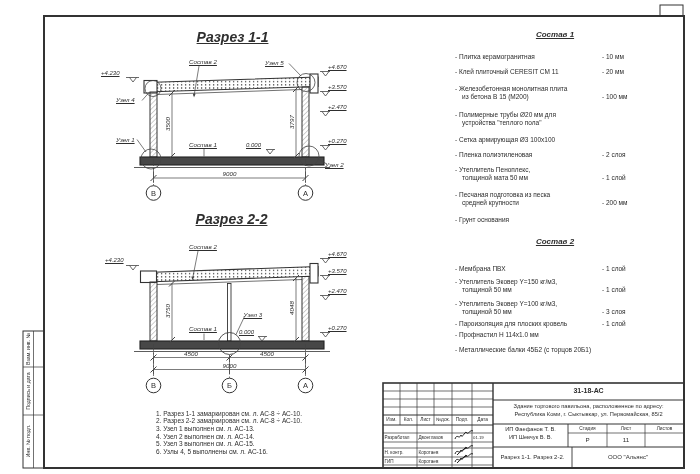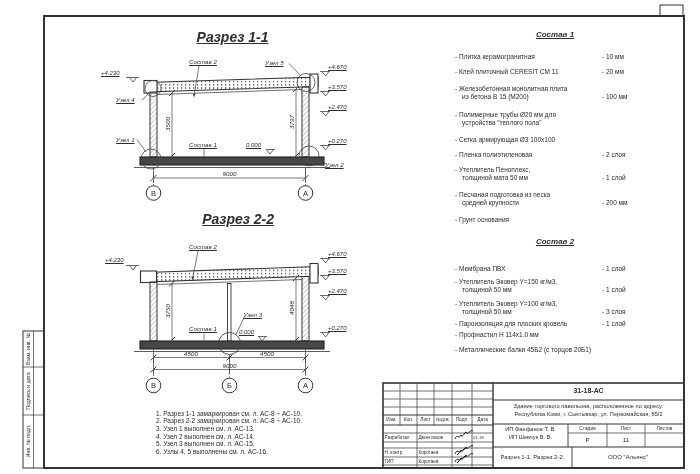--- a/index.html
+++ b/index.html
@@ -233,21 +233,21 @@
 <span class="t dim rot" style="left:166.5px;top:124px;">3500</span>
 <span class="t dim rot" style="left:290.5px;top:122px;">3797</span>
 <span class="t dim dimc" style="left:204px;top:170px;width:51px;">9000</span>
 <span class="t elev" style="left:328px;top:63.5px;">+4.670</span>
 <span class="t elev" style="left:328px;top:83.5px;">+3.570</span>
 <span class="t elev" style="left:328px;top:103.5px;">+2.470</span>
 <span class="t elev" style="left:328px;top:137.5px;">+0.270</span>
 <span class="t axl" style="left:146px;top:185.5px;">В</span>
 <span class="t axl" style="left:298px;top:185.5px;">А</span>
 
-<span class="t sec-title" style="left:189px;top:211px;width:85px;text-align:right;">Разрез 2-2</span>
+<span class="t sec-title" style="left:189px;top:211px;width:85px;">Разрез 2-2</span>
 <span class="t lbl" style="left:189px;top:242.5px;">Состав 2</span>
 <span class="t elev" style="left:105px;top:256.5px;">+4.230</span>
 <span class="t lbl" style="left:243.5px;top:310.5px;">Узел 3</span>
 <span class="t lbl" style="left:189px;top:324.5px;">Состав 1</span>
 <span class="t elev" style="left:239px;top:328.5px;">0.000</span>
 <span class="t dim rot" style="left:166.5px;top:311px;">3750</span>
 <span class="t dim rot" style="left:290.5px;top:308px;">4048</span>
 <span class="t dim dimc" style="left:166px;top:350px;width:50px;">4500</span>
 <span class="t dim dimc" style="left:242px;top:350px;width:50px;">4500</span>
 <span class="t dim dimc" style="left:204px;top:361.5px;width:51px;">9000</span>

